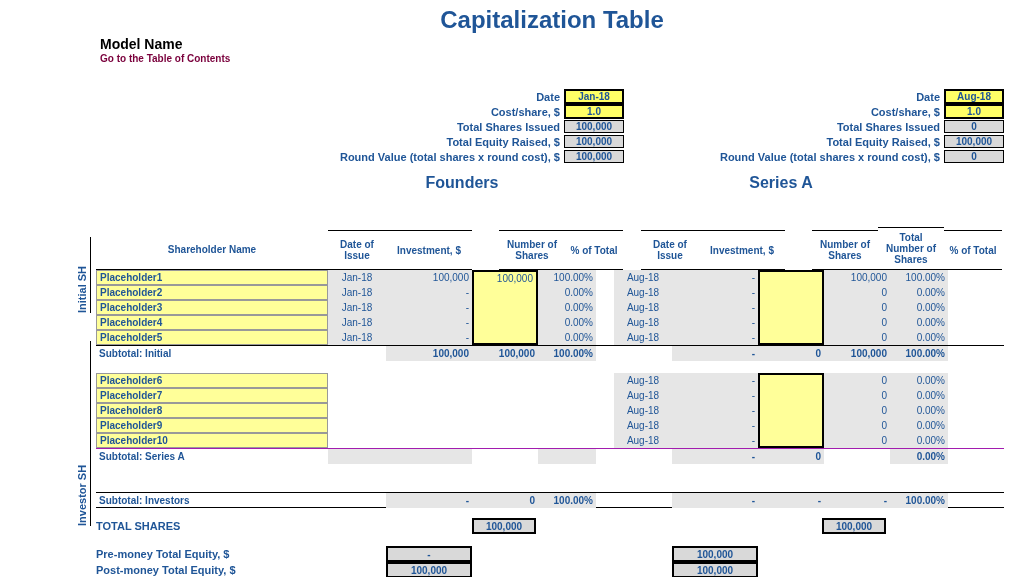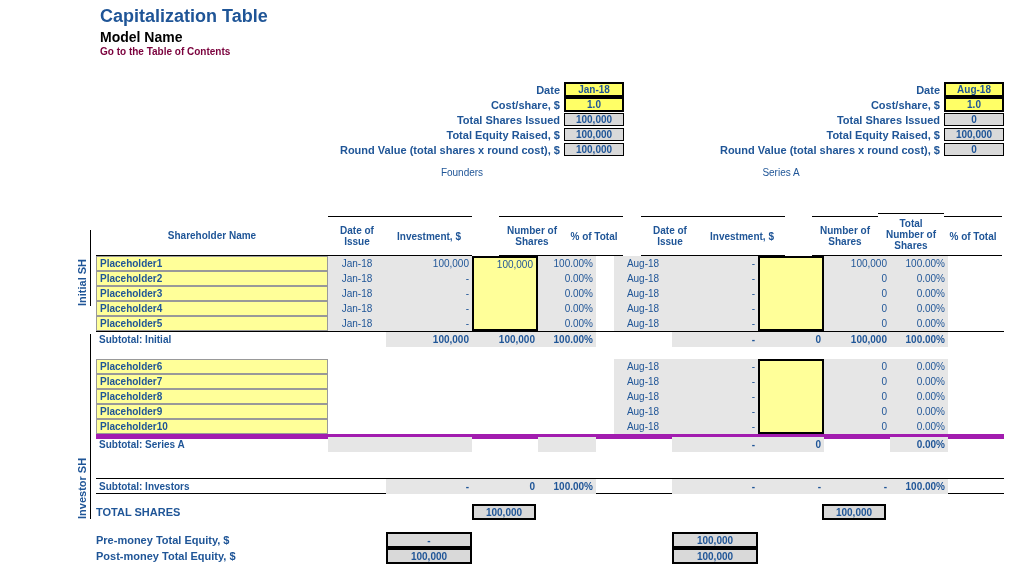--- a/index.html
+++ b/index.html
@@ -4,39 +4,39 @@
 <style>
   * { box-sizing: border-box; }
   body {
     margin: 0;
     padding: 6px 20px 20px 20px;
     font-family: Tahoma, Geneva, sans-serif;
     font-size: 11px;
     background: #fff;
     width: 1024px;
   }
-  .title-main { color: #1f5597; font-size: 18px; font-weight: bold; margin-left: 80px; }
+  .title-main { color: #1f5597; font-size: 24px; font-weight: bold; margin-left: 80px; text-align: center; }
   .title-sub { color: #000; font-size: 14px; font-weight: bold; margin-left: 80px; margin-top: 2px; }
   .toc-link { color: #7a003c; font-size: 10px; font-weight: bold; margin-left: 80px; margin-top: 1px; }
 
   .content { display: flex; margin-top: 25px; }
   .left-rail { width: 76px; position: relative; }
   .main-area { flex: 1; }
 
   .summary-block { display: flex; justify-content: flex-end; gap: 60px; margin-bottom: 10px; }
   .summary-col { font-size: 11px; }
   .summary-row { display: flex; align-items: center; height: 15px; margin-bottom: 0; }
   .summary-label { color: #1f5597; font-weight: bold; text-align: right; width: 260px; padding-right: 4px; }
   .summary-val { width: 60px; text-align: center; color: #1f5597; font-weight: bold; border: 1px solid #000; background: #d9d9d9; font-size: 10px; }
   .summary-val.yellow { background: #ffff66; }
   .summary-val.db { border: 2px solid #000; }
 
   .section-hdr { display: flex; margin-top: 4px; }
   .section-spacer { width: 232px; }
-  .section-title { flex: 1; text-align: center; color: #1f5597; font-weight: normal; font-size: 10px; padding-bottom: 2px; }
+  .section-title { flex: 1; text-align: center; color: #1f5597; font-weight: bold; font-size: 16px; padding-bottom: 2px; }
   .gap-col { width: 18px; }
 
   .col-headers { display: flex; align-items: flex-end; }
   .ch { color: #1f5597; font-weight: bold; font-size: 10px; text-align: center; border-top: 1px solid #000; border-bottom: 1px solid #000; padding: 4px 2px; display: flex; align-items: center; justify-content: center; min-height: 40px; }
   .ch-name { width: 232px; text-align: center; border-top: none; }
   .w-date { width: 58px; }
   .w-inv { width: 86px; }
   .w-num { width: 66px; margin-left: 27px; }
   .w-pct { width: 58px; margin-top: 36px; }
   .w-tot { width: 66px; }
@@ -295,21 +295,21 @@
           <div class="cell pct empty" style="background: transparent;"></div>
           <div class="gap-col"></div>
           <div class="cell date">Aug-18</div>
           <div class="cell inv">-</div>
           <div class="cell num bordered bb"></div>
           <div class="cell tot">0</div>
           <div class="cell pct">0.00%</div>
         </div>
       </div>
 
-    <div class="subtotal-row" style="border-top:5px solid #a21caf">
+    <div class="subtotal-row" style="border-top:1px solid #a21caf">
       <div class="cell name">Subtotal: Series A</div>
       <div class="cell date empty"></div>
         <div class="cell inv empty"></div>
         <div class="cell num empty" style="background:transparent"></div>
         <div class="cell pct empty"></div>
       <div class="gap-col"></div>
       <div class="cell date" style="background:transparent"></div>
       <div class="cell inv">-</div>
       <div class="cell num" style="background:#e6e6e6">0</div>
       <div class="cell tot" style="background:transparent"></div>

